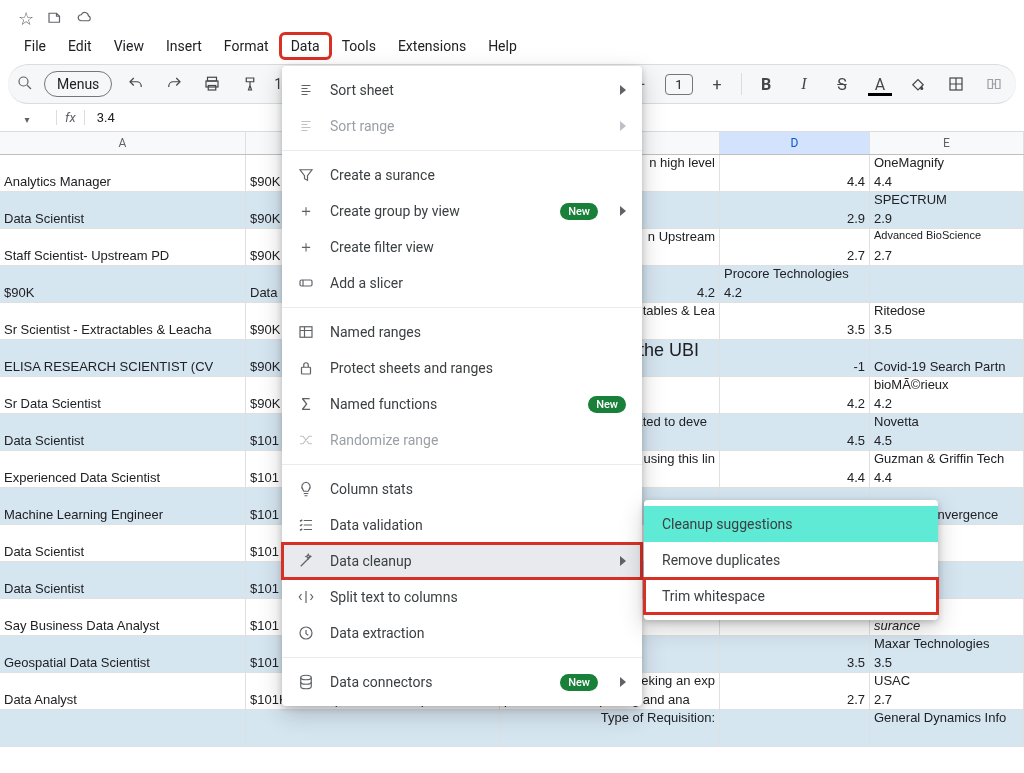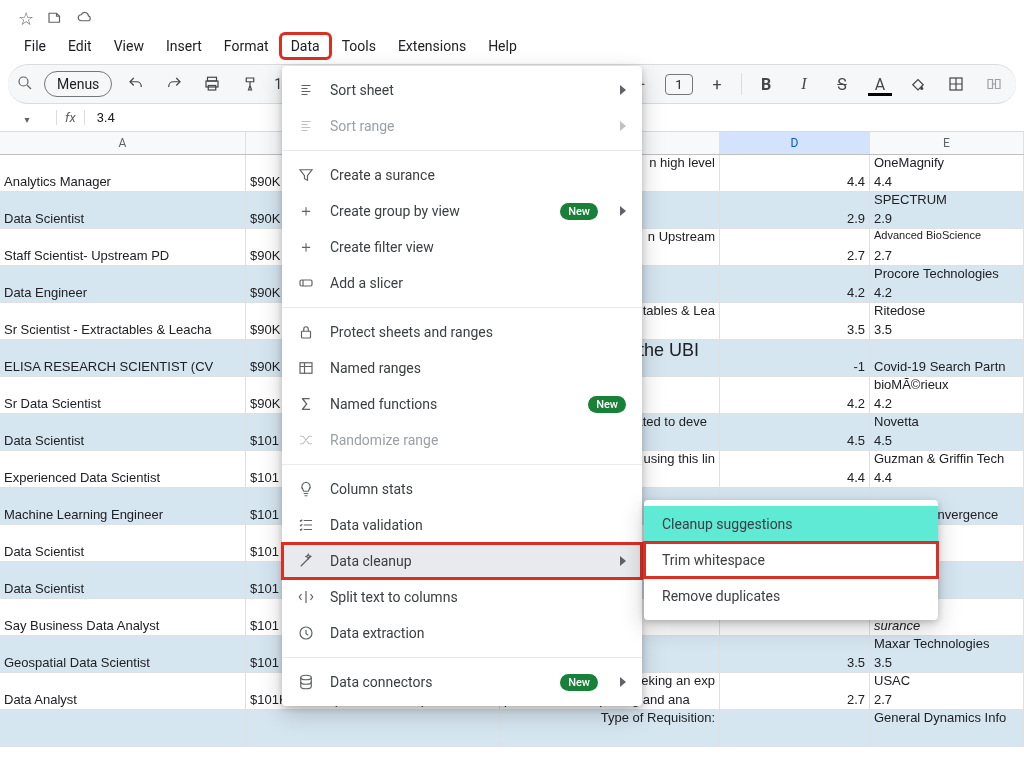--- a/index.html
+++ b/index.html
@@ -325,21 +325,20 @@
       <div class="row" style="position: relative;">
         <div class="cell ">Staff Scientist- Upstream PD</div>
         <div class="cell ">$90K</div>
         <div class="cell " style="position: relative;">
           <div style="position: absolute; top: 0px; right: 4px; font-size: 13px; white-space: nowrap;">n Upstream</div>
         </div>
         <div class="cell num">2.7</div>
         <div class="cell " style="position: relative;">2.7<div style="position: absolute; top: 0px; left: 4px; font-size: 11px; white-space: nowrap;">Advanced BioScience</div></div>
       </div>
       <div class="row alt" style="position: relative;">
-        <div class="cell ">Data Engineer</div>
         <div class="cell ">$90K</div>
         <div class="cell " style="position: relative;">Data Engine</div>
         <div class="cell num">4.2</div>
         <div class="cell " style="position: relative;">4.2<div style="position: absolute; top: 0px; left: 4px; font-size: 13px; white-space: nowrap;">Procore Technologies</div></div>
       </div>
       <div class="row" style="position: relative;">
         <div class="cell ">Sr Scientist - Extractables &amp; Leacha</div>
         <div class="cell ">$90K</div>
         <div class="cell " style="position: relative;">
           <div style="position: absolute; top: 0px; right: 4px; font-size: 13px; white-space: nowrap;">tables &amp; Lea</div>
@@ -479,34 +478,34 @@
           <rect class="stroke" x="4" y="8" width="16" height="8" rx="2"></rect>
           <path class="stroke" d="M8 8v8"></path>
         </svg>
       </span>
     <span class="dd-label">Add a slicer</span>
   </div>
   <div class="dd-sep"></div>
   <div class="dd-item">
     <span class="dd-icon">
         <svg viewBox="0 0 24 24">
+          <rect class="stroke" x="4" y="5" width="16" height="14"></rect>
+          <path class="stroke" d="M4 10h16M10 5v14"></path>
+        </svg>
+      </span>
+    <span class="dd-label">Named ranges</span>
+  </div>
+  <div class="dd-item">
+    <span class="dd-icon">
+        <svg viewBox="0 0 24 24">
           <rect class="stroke" x="6" y="11" width="12" height="9" rx="1"></rect>
           <path class="stroke" d="M9 11V8a3 3 0 016 0v3"></path>
         </svg>
       </span>
     <span class="dd-label">Protect sheets and ranges</span>
-  </div>
-  <div class="dd-item">
-    <span class="dd-icon">
-        <svg viewBox="0 0 24 24">
-          <rect class="stroke" x="4" y="5" width="16" height="14"></rect>
-          <path class="stroke" d="M4 10h16M10 5v14"></path>
-        </svg>
-      </span>
-    <span class="dd-label">Named ranges</span>
   </div>
   <div class="dd-item">
     <span class="dd-icon">Σ</span>
     <span class="dd-label">Named functions</span>
     <span class="badge-new">New</span>
   </div>
   <div class="dd-item disabled">
     <span class="dd-icon">
         <svg viewBox="0 0 24 24">
           <path class="stroke" d="M4 7h4l8 10h4M4 17h4l8-10h4"></path>
@@ -572,19 +571,19 @@
     <span class="dd-label">Data connectors</span>
     <span class="badge-new">New</span>
     <span class="arrow-right" style="margin-left:8px"></span>
   </div>
 </div>
 
 <div class="submenu">
   <div class="dd-item hover">
     <span class="dd-label">Cleanup suggestions</span>
   </div>
+  <div class="dd-item">
+    <span class="dd-label">Remove duplicates</span>
+  </div>
   <div class="dd-item redbox">
     <span class="dd-label">Trim whitespace</span>
   </div>
-  <div class="dd-item">
-    <span class="dd-label">Remove duplicates</span>
-  </div>
 </div>
 
 </body></html>

